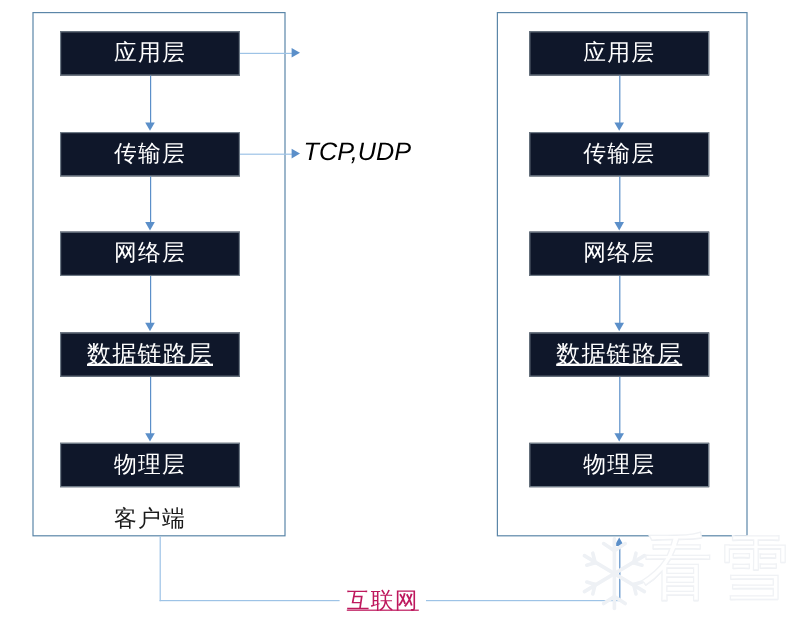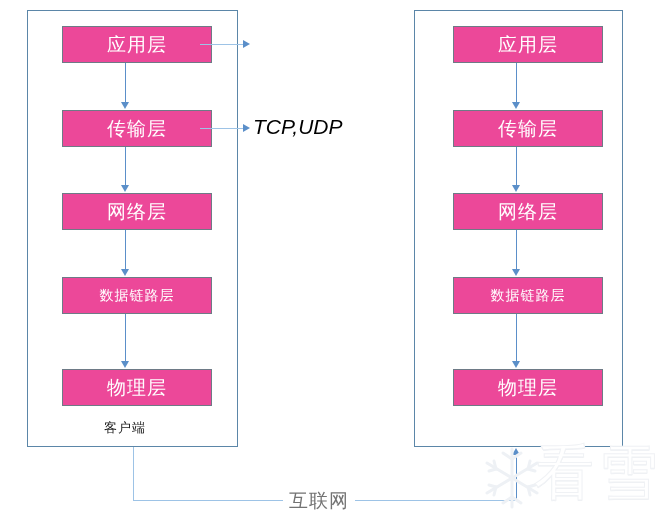--- a/index.html
+++ b/index.html
@@ -24,39 +24,38 @@
     border: 1px solid #5B86A8;
     background: transparent;
     box-sizing: border-box;
   }
   #client-container { left: 27px;  top: 10px; width: 211px; height: 437px; }
   #server-container { left: 414px; top: 10px; width: 209px; height: 437px; }
 
   
   .layer-box {
     position: absolute;
-    background: #ec4899;
+    background: #0f172a;
     border: 1px solid #6E7A86;
     box-sizing: border-box;
     color: #ffffff;
     font-size: 19px;
     line-height: 1;
     display: flex;
     align-items: center;
     justify-content: center;
     letter-spacing: 1px;
     white-space: nowrap;
-    margin-left: 12px;
-  }
-  .layer-box.narrow { font-size: 14px; }
+  }
+  .layer-box.narrow { font-size: 20px; text-decoration: underline; }
 
   
   .endpoint-label {
     position: absolute;
-    font-size: 13px;
+    font-size: 19px;
     color: #1a1a1a;
     text-align: center;
     white-space: nowrap;
     letter-spacing: 1px;
   }
 
   
   .vline {
     position: absolute;
     width: 1px;
@@ -99,25 +98,26 @@
     color: #000000;
     font-family: "Liberation Sans", sans-serif;
     white-space: nowrap;
     letter-spacing: 0px;
   }
 
   
   #internet-label {
     position: absolute;
     font-size: 19px;
-    color: #737373;
+    color: #be185d;
     background: #ffffff;
     padding: 0 6px;
     white-space: nowrap;
     letter-spacing: 1px;
+    text-decoration: underline;
   }
 
   
   #watermark {
     position: absolute;
     right: 2px;
     bottom: 2px;
     width: 175px;
     height: 78px;
     pointer-events: none;

